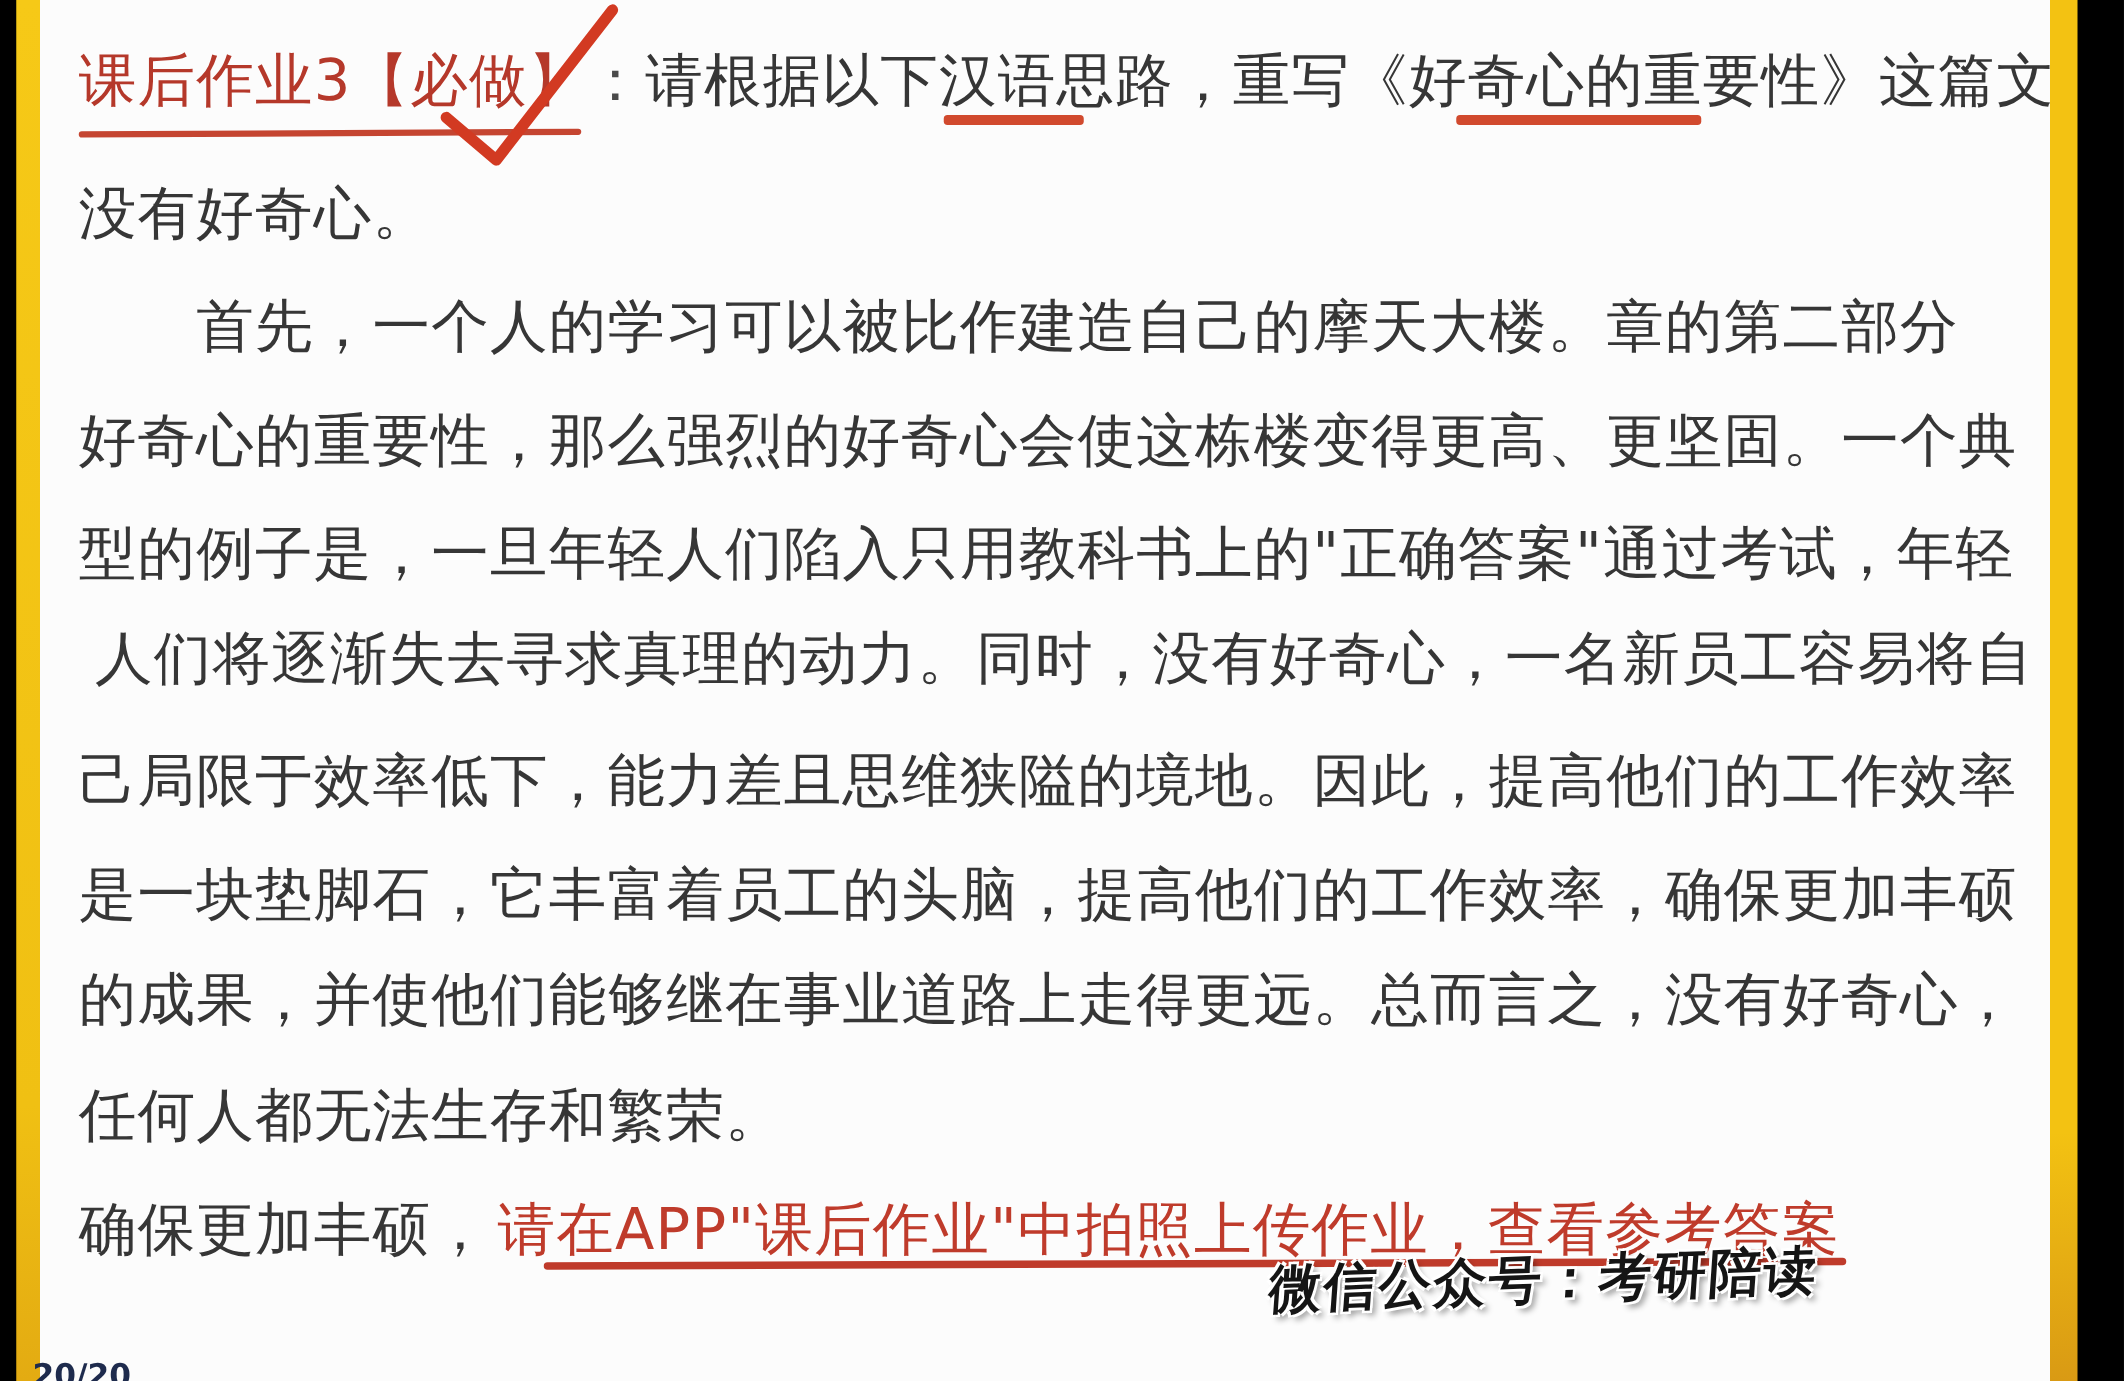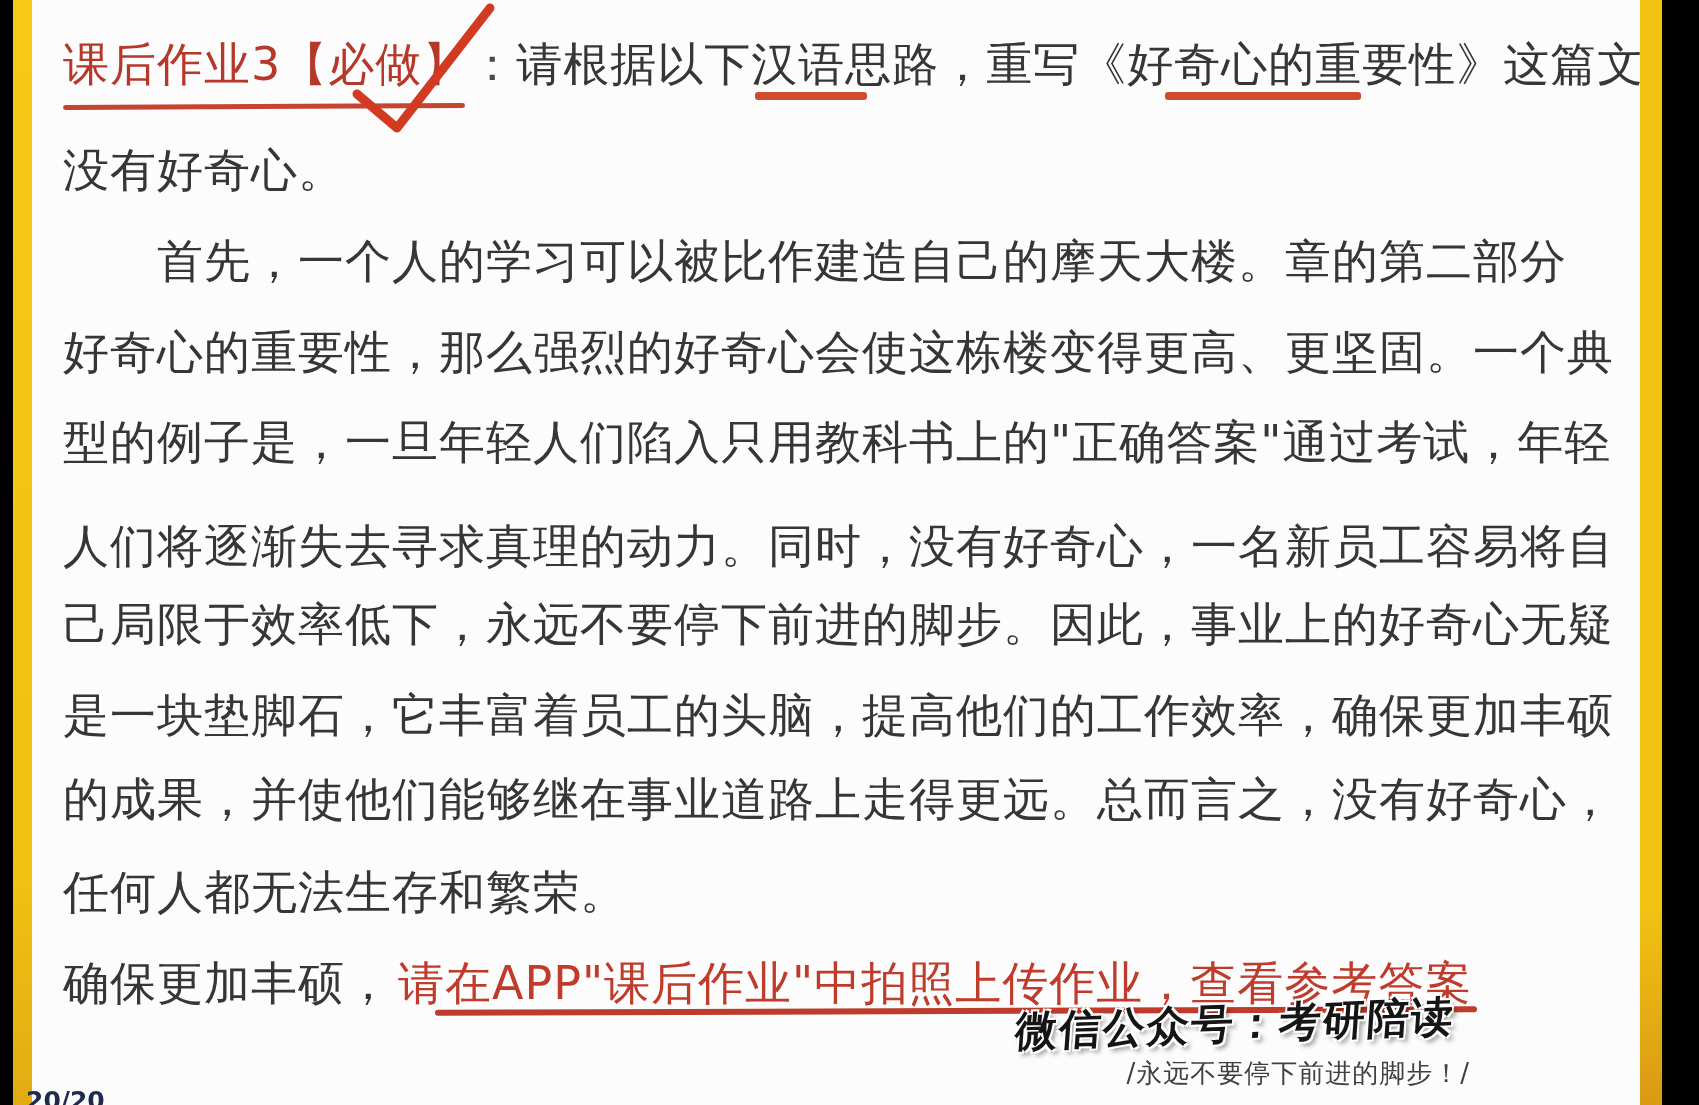--- a/index.html
+++ b/index.html
@@ -67,32 +67,31 @@
     <svg class="check" viewBox="0 0 170 145">
       <polyline points="15,94 55,128 148,8" fill="none" stroke="#d23a22" stroke-width="9" stroke-linecap="round" stroke-linejoin="round"></polyline>
     </svg>
 
     <div class="body">
 
     <div class="line body-line" style="top: 142px;"><span>没有好奇心。</span></div>
         <div class="line body-line indent" style="top: 232.75px;"><span>首先，一个人的学习可以被比作建造自己的摩天大楼。章的第二部分</span></div>
         <div class="line body-line" style="top: 323.5px;"><span>好奇心的重要性，那么强烈的好奇心会使这栋楼变得更高、更坚固。一个典</span></div>
         <div class="line body-line" style="top: 414.25px;"><span>型的例子是，一旦年轻人们陷入只用教科书上的"正确答案"通过考试，年轻</span></div>
-        <div class="line body-line" style="top: 518px;"><span>人们将逐渐失去寻求真理的动力。同时，没有好奇心，一名新员工容易将自</span></div>
-        <div class="line body-line" style="top: 595.75px;"><span>己局限于效率低下，永远不要停下前进的脚步。因此，事业上的好奇心无疑</span></div>
+        <div class="line body-line" style="top: 498px; margin-left: 13px;"><span>人们将逐渐失去寻求真理的动力。同时，没有好奇心，一名新员工容易将自</span></div>
+        <div class="line body-line" style="top: 595.75px;"><span>己局限于效率低下，能力差且思维狭隘的境地。因此，提高他们的工作效率</span></div>
         <div class="line body-line" style="top: 686.5px;"><span>是一块垫脚石，它丰富着员工的头脑，提高他们的工作效率，确保更加丰硕</span></div>
         <div class="line body-line" style="top: 771px;"><span>的成果，并使他们能够继在事业道路上走得更远。总而言之，没有好奇心，</span></div>
         <div class="line body-line" style="top: 868px; font-family: Liberation Mono, monospace;"><span>任何人都无法生存和繁荣。</span></div>
       </div>
 
     <div class="line footer-line">
       <span>确保更加丰硕，</span><span class="red-link">请在APP"课后作业"中拍照上传作业，查看参考答案</span>
     </div>
     <div class="underline footer-ul"></div>
 
     <div class="watermark">微信公众号：考研陪读</div>
-    <div class="slogan">/永远不要停下前进的脚步！/</div>
   </div>
 
   <div class="ybar right"></div>
 
   <div class="page-num">20/20</div>
 </div>
 
 </body></html>

